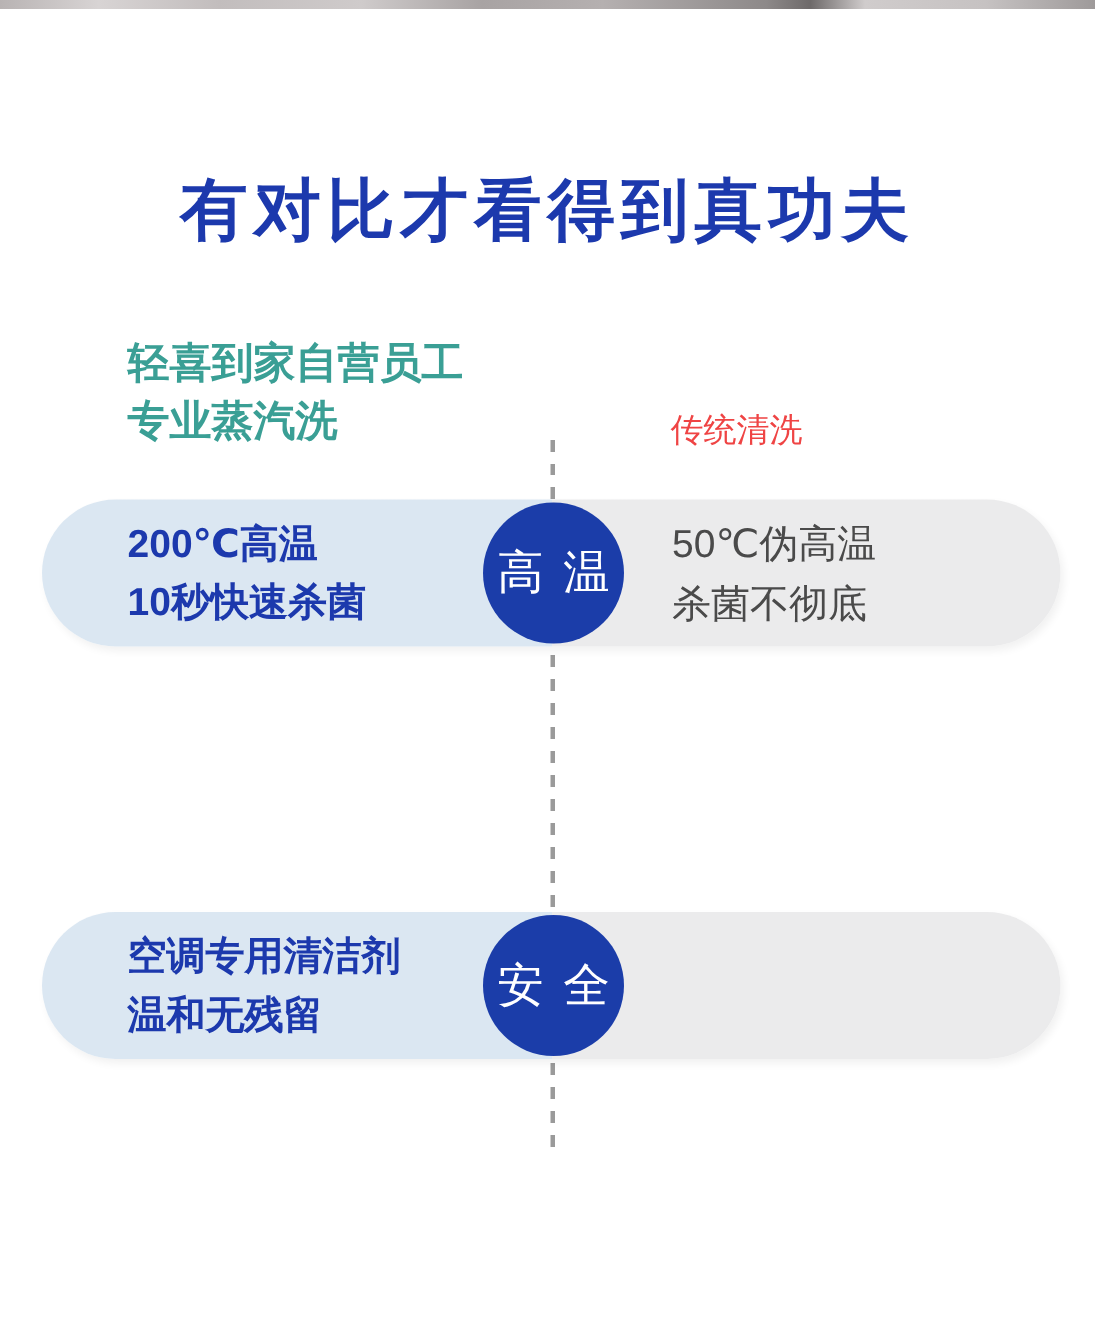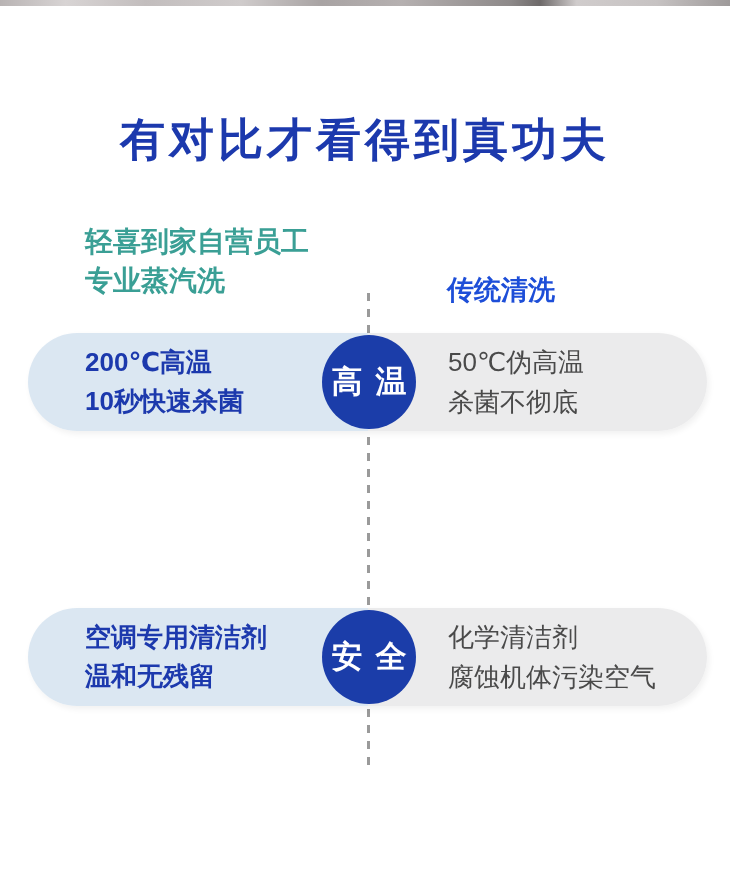--- a/index.html
+++ b/index.html
@@ -23,22 +23,22 @@
     font-size:45px;font-weight:bold;letter-spacing:4px;
     color:#1c39ad;white-space:nowrap;margin-top:12px;
   }
   .left-col-header{
     position:absolute;top:222px;left:85px;
     font-size:28px;font-weight:bold;line-height:39px;
     color:#3a9f95;white-space:nowrap;
   }
   .right-col-header{
     position:absolute;top:272px;left:447px;
-    font-size:27px;font-weight:bold;
-    color:#1d4ed8;white-space:nowrap;
+    font-size:22px;font-weight:normal;
+    color:#ef4444;white-space:nowrap;
   }
   .dash-line{
     position:absolute;left:367px;top:293px;
     width:3px;height:479px;
     background:repeating-linear-gradient(to bottom,#9a9a9a 0 8px,transparent 8px 16px);
   }
   .compare-row{
     position:absolute;left:28px;width:679px;height:98px;
   }
   .row-1{top:333px;}
@@ -60,21 +60,21 @@
     font-size:26px;font-weight:normal;line-height:40px;
     color:#4a4a4a;white-space:nowrap;
   }
   .badge-circle{
     position:absolute;left:294px;top:2px;
     width:94px;height:94px;border-radius:50%;
     background:#1b3da9;
     display:flex;align-items:center;justify-content:center;
   }
   .badge-circle span{
-    color:#ffffff;font-size:31px;font-weight:bold;
+    color:#ffffff;font-size:31px;font-weight:normal;
     letter-spacing:13px;margin-right:-13px;white-space:nowrap;
   }
 </style>
 </head>
 <body>
 
 <div class="page">
 
   <div class="photo-strip"></div>
 
@@ -105,23 +105,19 @@
     </div>
   </div>
 
 
   <div class="compare-row row-3">
     <div class="pill">
       <div class="pill-left-text">
         <div>空调专用清洁剂</div>
         <div>温和无残留</div>
       </div>
-      <div class="pill-right-text">
-        <div>化学清洁剂</div>
-        <div>腐蚀机体污染空气</div>
-      </div>
     </div>
     <div class="badge-circle">
       <span>安全</span>
     </div>
   </div>
 
 </div>
 
 </body></html>

